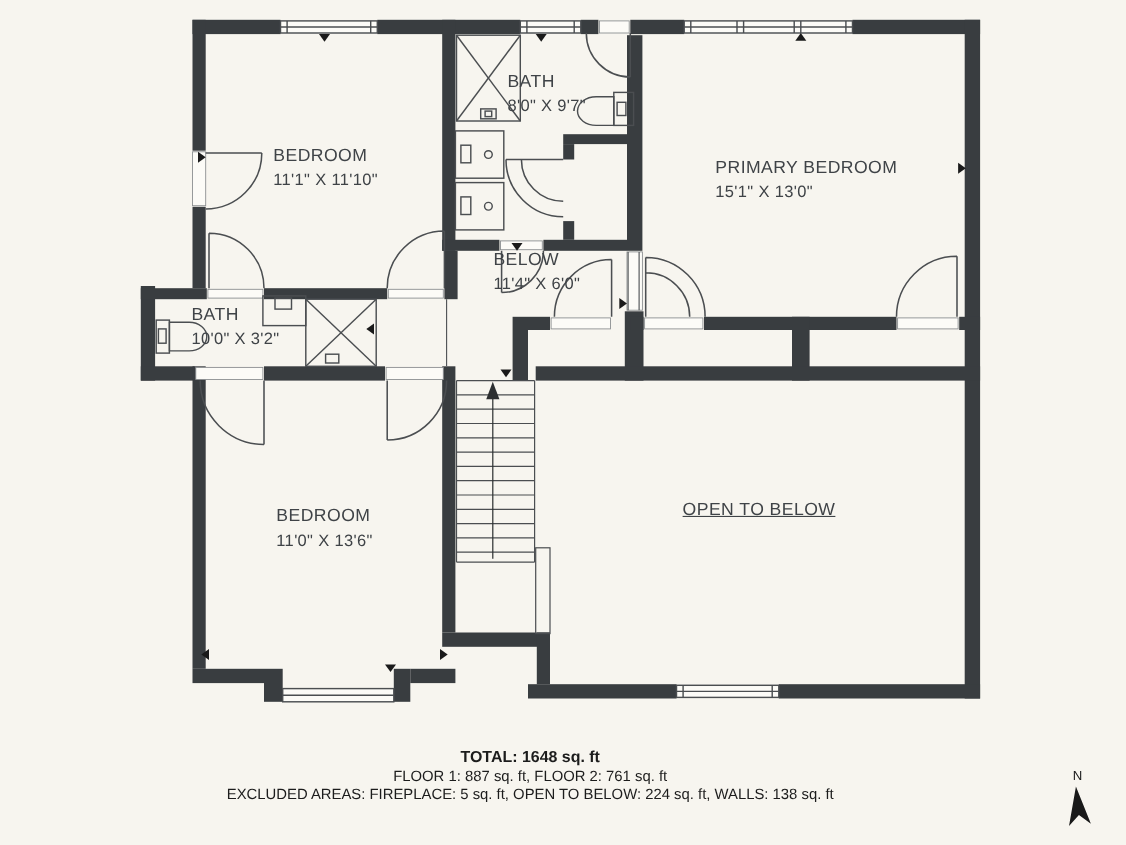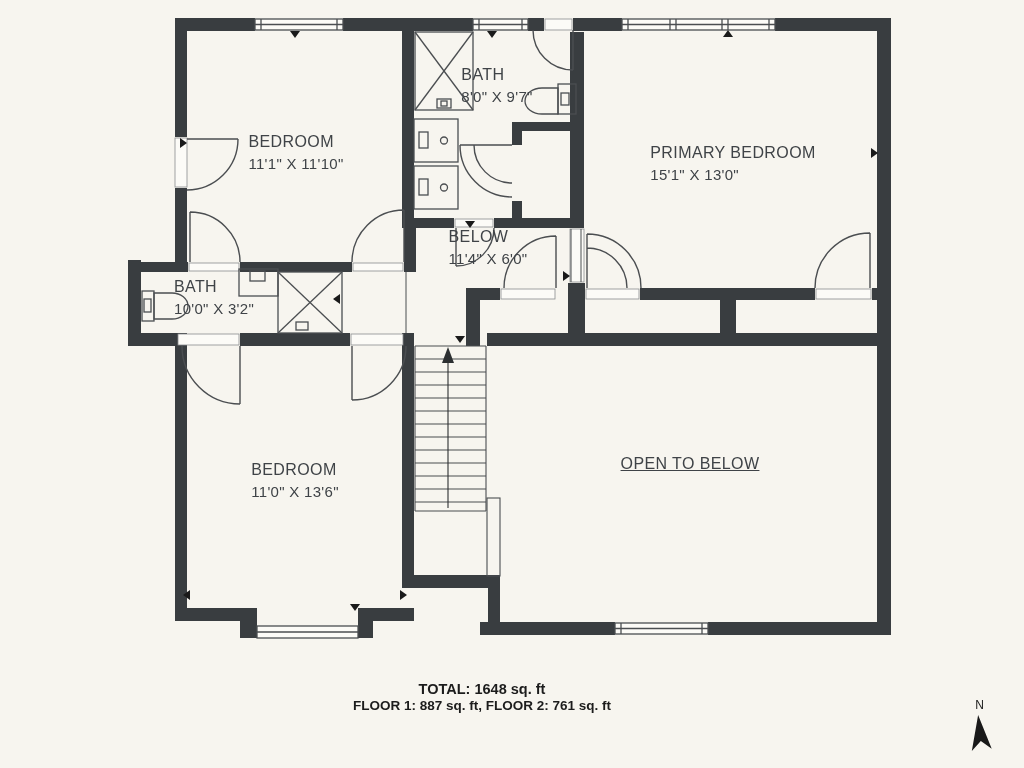--- a/index.html
+++ b/index.html
@@ -14,21 +14,21 @@
   html,body{margin:0;padding:0;}
   body{background:var(--bg);font-family:"Liberation Sans",sans-serif;}
   .canvas{position:relative;width:1024px;height:768px;background:var(--bg);overflow:hidden;}
   .plan-svg{position:absolute;left:0;top:0;}
   .room-label{position:absolute;transform:translateX(-50%);text-align:left;color:var(--text);white-space:nowrap;}
   .room-name{font-size:16px;letter-spacing:.4px;}
   .room-dims{font-size:15px;margin-top:4px;letter-spacing:.3px;}
   .room-dims:empty{display:none;}
   .summary{position:absolute;left:0;top:681px;width:964px;text-align:center;color:var(--ink);}
   .summary-total{font-size:14.5px;font-weight:bold;line-height:17px;}
-  .summary-floors,.summary-excluded{font-size:13.5px;line-height:15.5px;font-weight:bold;}
+  .summary-floors,.summary-excluded{font-size:13.5px;line-height:15.5px;}
   .compass{position:absolute;left:956px;top:698px;width:48px;text-align:center;color:#191919;}
   .compass-n{font-size:12px;letter-spacing:1px;}
   .compass-needle{margin-top:2px;transform:rotate(-6deg);}
 </style>
 </head>
 <body>
 
 <div class="canvas">
 
 <svg class="plan-svg" width="1024" height="768" viewBox="0 0 1024 768">
@@ -267,20 +267,21 @@
 </div>
 
 <div class="room-label" style="left:690px;top:455px;text-decoration:underline;">
   <div class="room-name">OPEN TO BELOW</div>
 
 </div>
 
 <div class="summary">
   <div class="summary-total">TOTAL: 1648 sq. ft</div>
   <div class="summary-floors">FLOOR 1: 887 sq. ft, FLOOR 2: 761 sq. ft</div>
+  <div class="summary-excluded">EXCLUDED AREAS: FIREPLACE: 5 sq. ft, OPEN TO BELOW: 224 sq. ft, WALLS: 138 sq. ft</div>
 </div>
 
 <div class="compass">
   <div class="compass-n">N</div>
   <svg class="compass-needle" width="28" height="38" viewBox="0 0 28 38">
     <polygon points="14,1 24,36 14,27 4,36" fill="#191919"></polygon>
   </svg>
 </div>
 
 </div>

